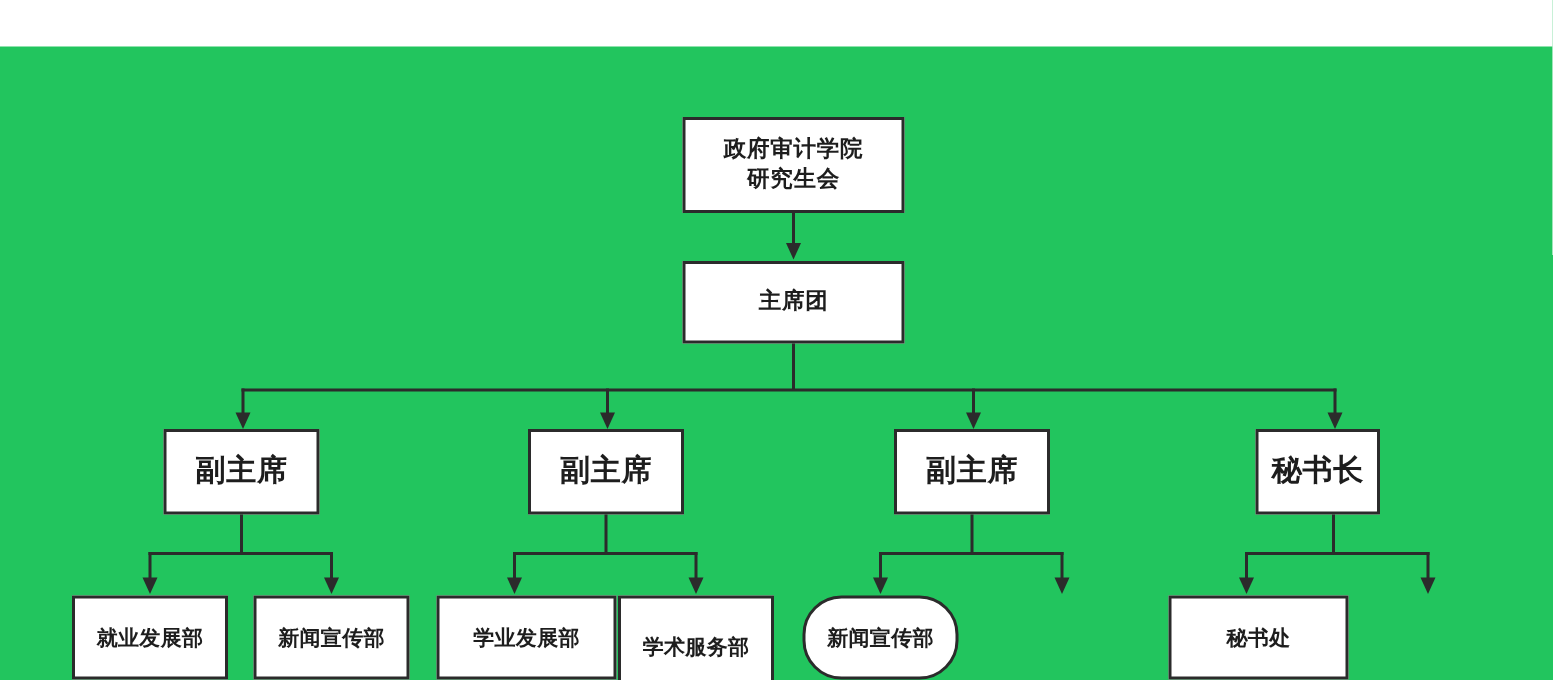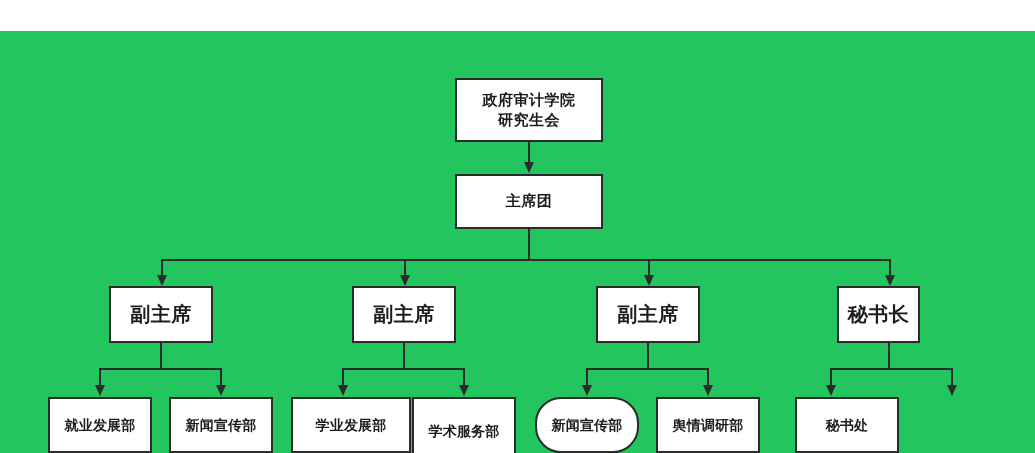--- a/index.html
+++ b/index.html
@@ -123,18 +123,17 @@
   <div class="node node-leaf" style="left:48px; top:366px; width:104px; height:56px;">就业发展部</div>
 
   <div class="node node-leaf" style="left:169px; top:366px; width:104px; height:56px;">新闻宣传部</div>
 
   <div class="node node-leaf" style="left:291px; top:366px; width:120px; height:56px;">学业发展部</div>
 
   <div class="node node-leaf" style="left:412px; top:366px; width:104px; height:68px;">学术服务部</div>
 
   <div class="node node-leaf" style="left:535px; top:366px; width:104px; height:56px;border-radius:26px;">新闻宣传部</div>
 
-  <div class="node node-leaf" style="left:656px; top:366px; width:104px; height:56px;">舆情调研部</div>
 
-  <div class="node node-leaf" style="left:795px; top:366px; width:104px; height:56px;">秘书处</div>
+  <div class="node node-leaf" style="left:779px; top:366px; width:120px; height:56px;">秘书处</div>
 
 
 </div>
 
 </body></html>

